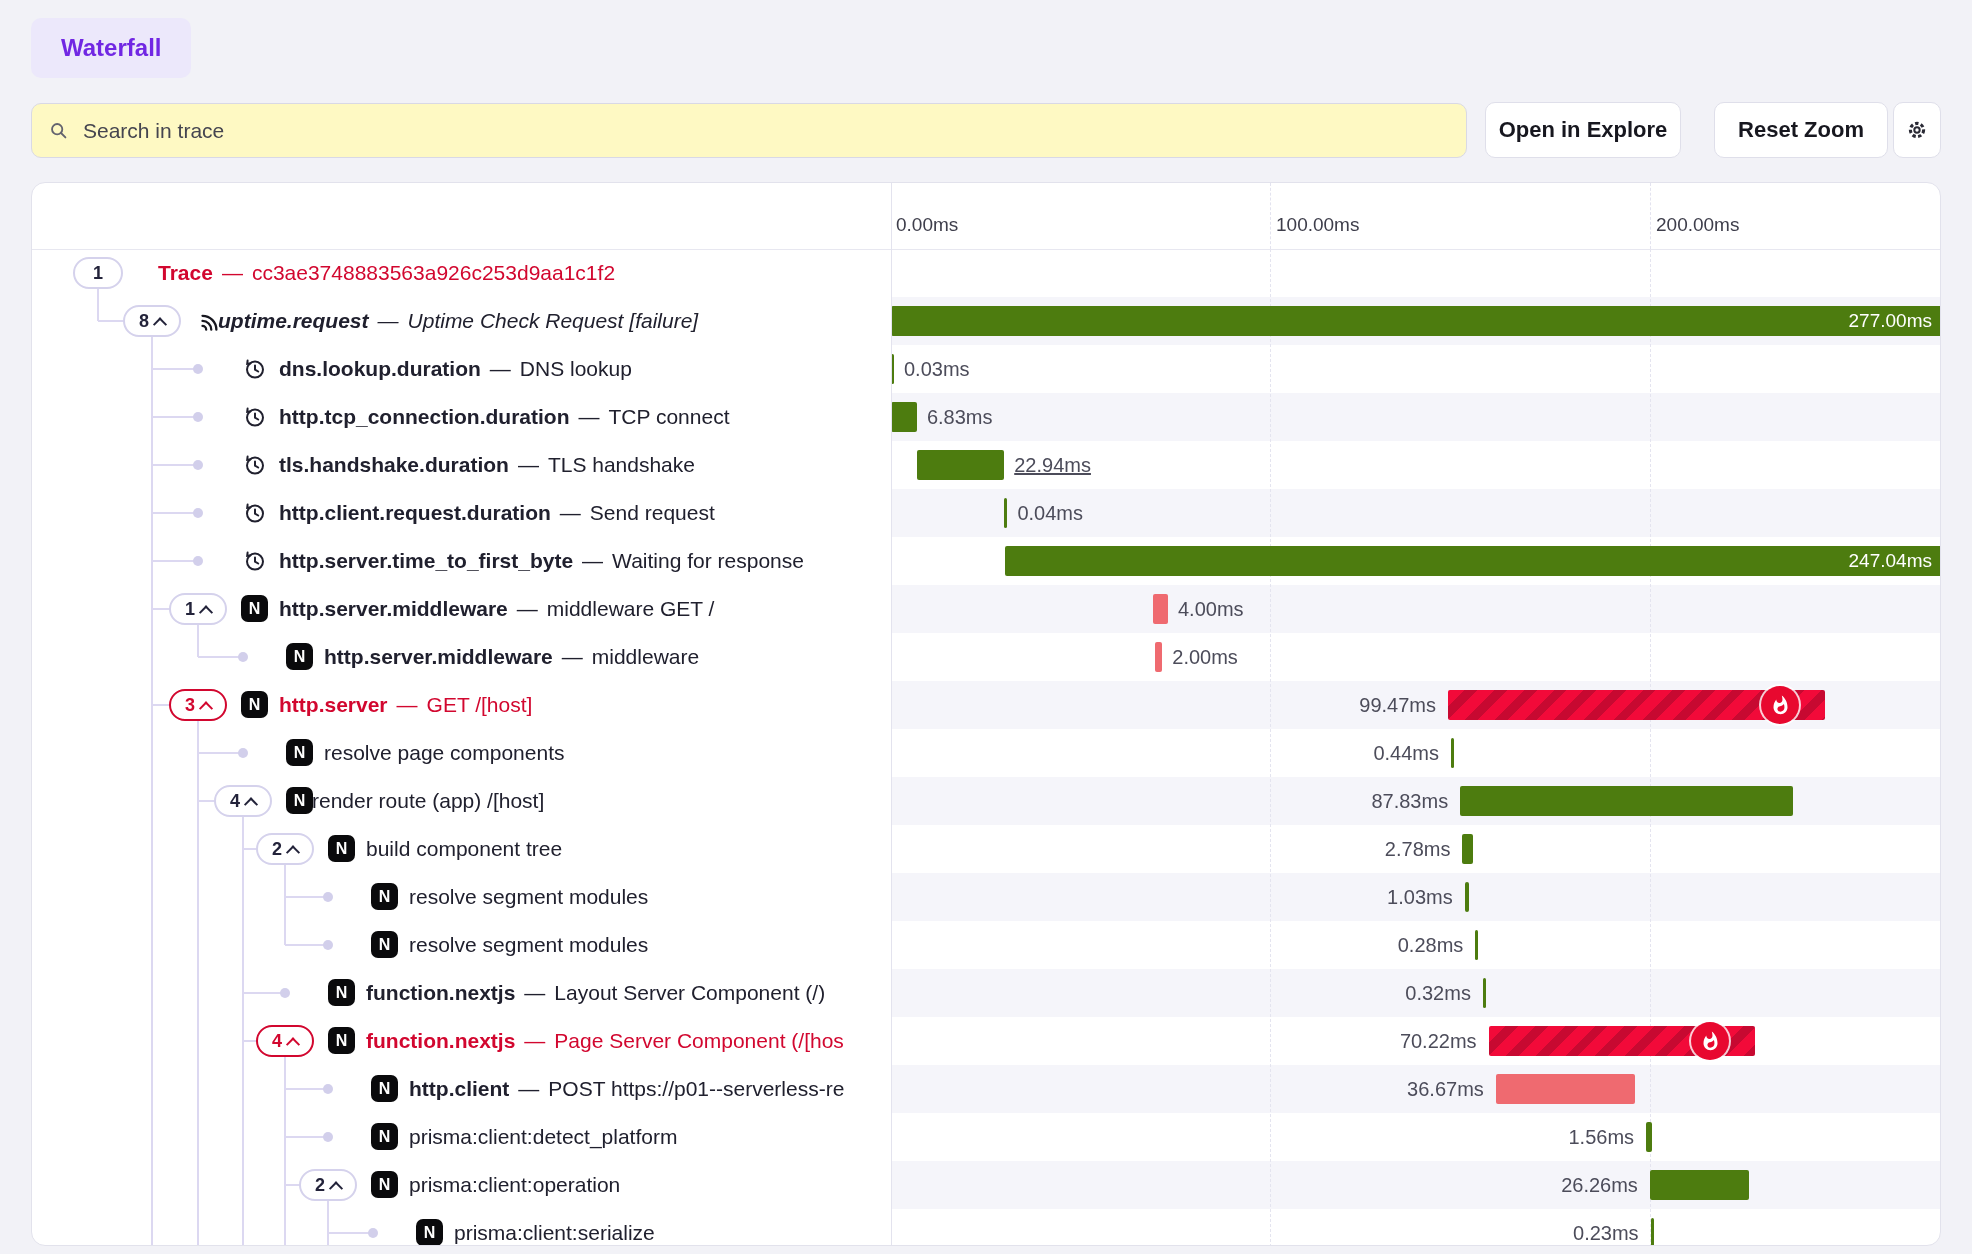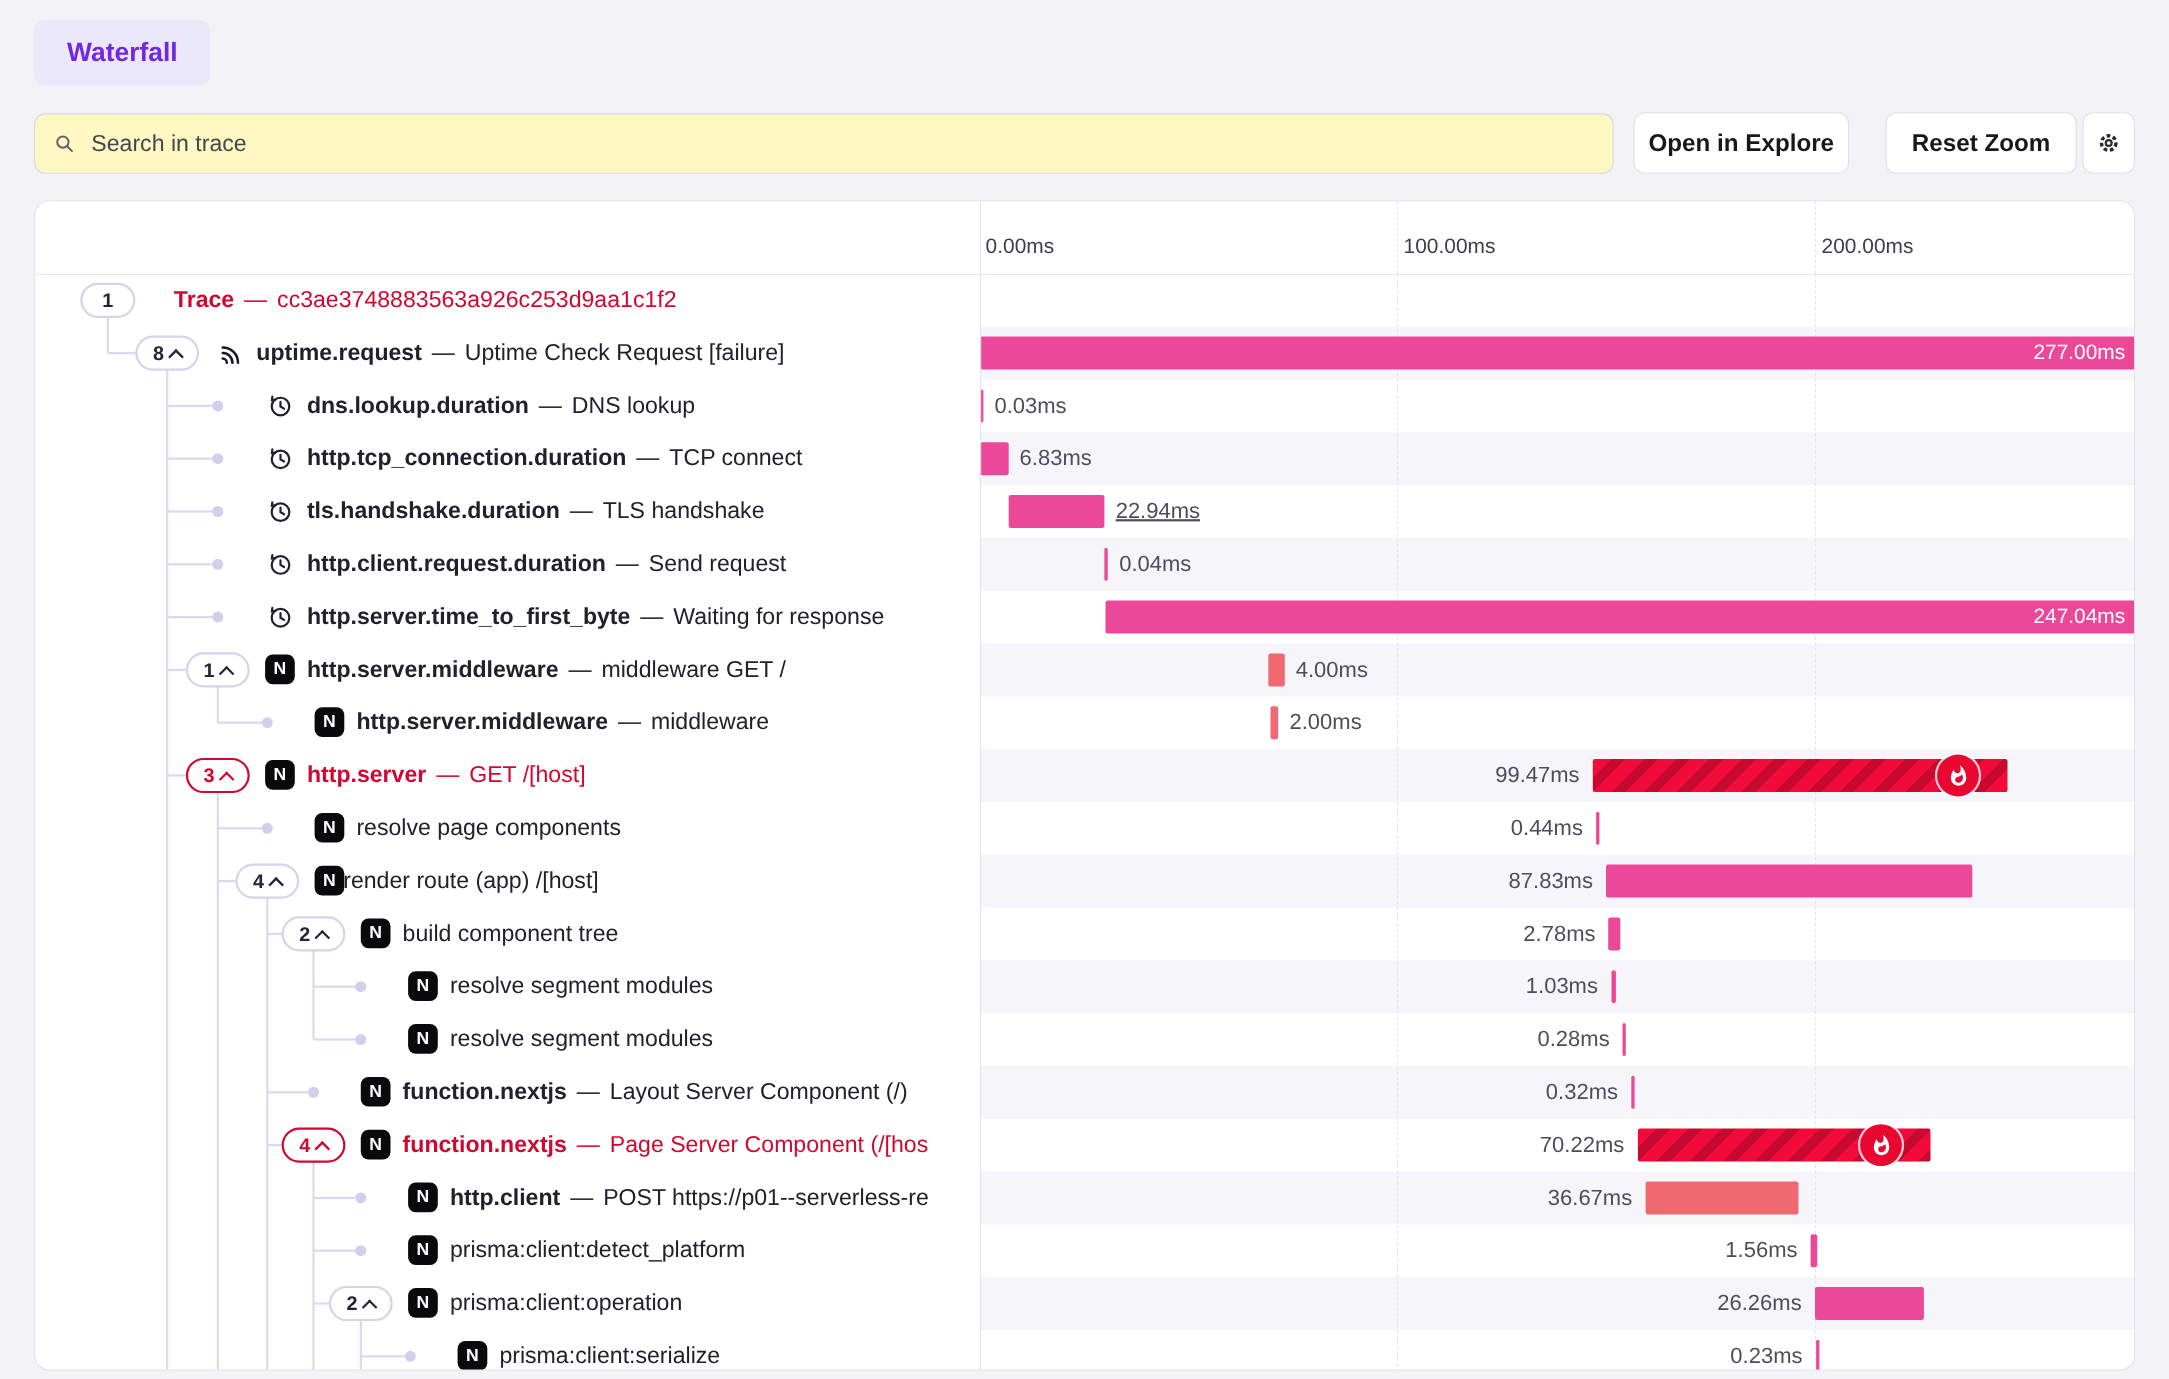--- a/index.html
+++ b/index.html
@@ -54,21 +54,21 @@
   .nicon{width:27px;height:27px;border-radius:7px;background:#0a0a0c;color:#fff;font-size:16px;font-weight:800;
          display:flex;align-items:center;justify-content:center;}
   .spantext{position:absolute;top:0;height:48px;display:flex;align-items:center;font-size:21px;color:#20202e;
             white-space:nowrap;}
   .spantext .name{font-weight:700;}
   .spantext .sep{margin:0 9px;}
   .spantext.red,.spantext.red .name,.spantext.red .sep,.spantext.red .desc{color:#d2072f;}
 
   
   .bar{position:absolute;top:9px;height:30px;border-radius:2px;z-index:2;}
-  .bar.magenta{background:#ec4899;text-align:right;}
+  .bar.magenta{background:#4d7c0f;text-align:right;}
   .bar.salmon{background:#ef6a70;}
   .bar.hatched{background:repeating-linear-gradient(135deg,#f20a39 0 12px,#c70931 12px 21px);}
   .blabel-in{position:absolute;right:10px;top:0;height:30px;line-height:30px;color:#ffffff;font-size:19px;}
   .dlabel{position:absolute;top:0;height:48px;line-height:48px;font-size:20px;color:#4c4c5a;z-index:2;white-space:nowrap;}
   .fire{position:absolute;right:26px;top:-4px;width:38px;height:38px;border-radius:50%;background:#e8082f;
         display:flex;align-items:center;justify-content:center;z-index:3;box-shadow:0 0 0 2px rgba(255,255,255,.8);}
 </style>
 </head>
 <body>
 
@@ -137,21 +137,21 @@
               <span>8</span>
               <i class="chev"></i>
             </div>
             <span class="icon" style="left: 163px;">
               <svg width="26" height="26" viewBox="0 0 24 24" fill="none" stroke="#17171f" stroke-width="2.1" stroke-linecap="round">
                 <path d="M6 16.6a3.4 3.4 0 0 1 3.4 3.4"></path>
                 <path d="M6 11.9a8.1 8.1 0 0 1 8.1 8.1"></path>
                 <path d="M6 7.2a12.8 12.8 0 0 1 12.8 12.8"></path>
               </svg>
             </span>
-            <div class="spantext" style="left: 201px;">
+            <div class="spantext" style="left: 186px; font-style: italic;">
               <span class="name">uptime.request</span>
               <span class="sep">—</span>
               <span class="desc">Uptime Check Request [failure]</span>
             </div>
           </div>
           <div class="cell-right">
             <div class="bar magenta" style="left: 0px; width: 1051px;">
               <span class="blabel-in">277.00ms</span>
             </div>
           </div>

